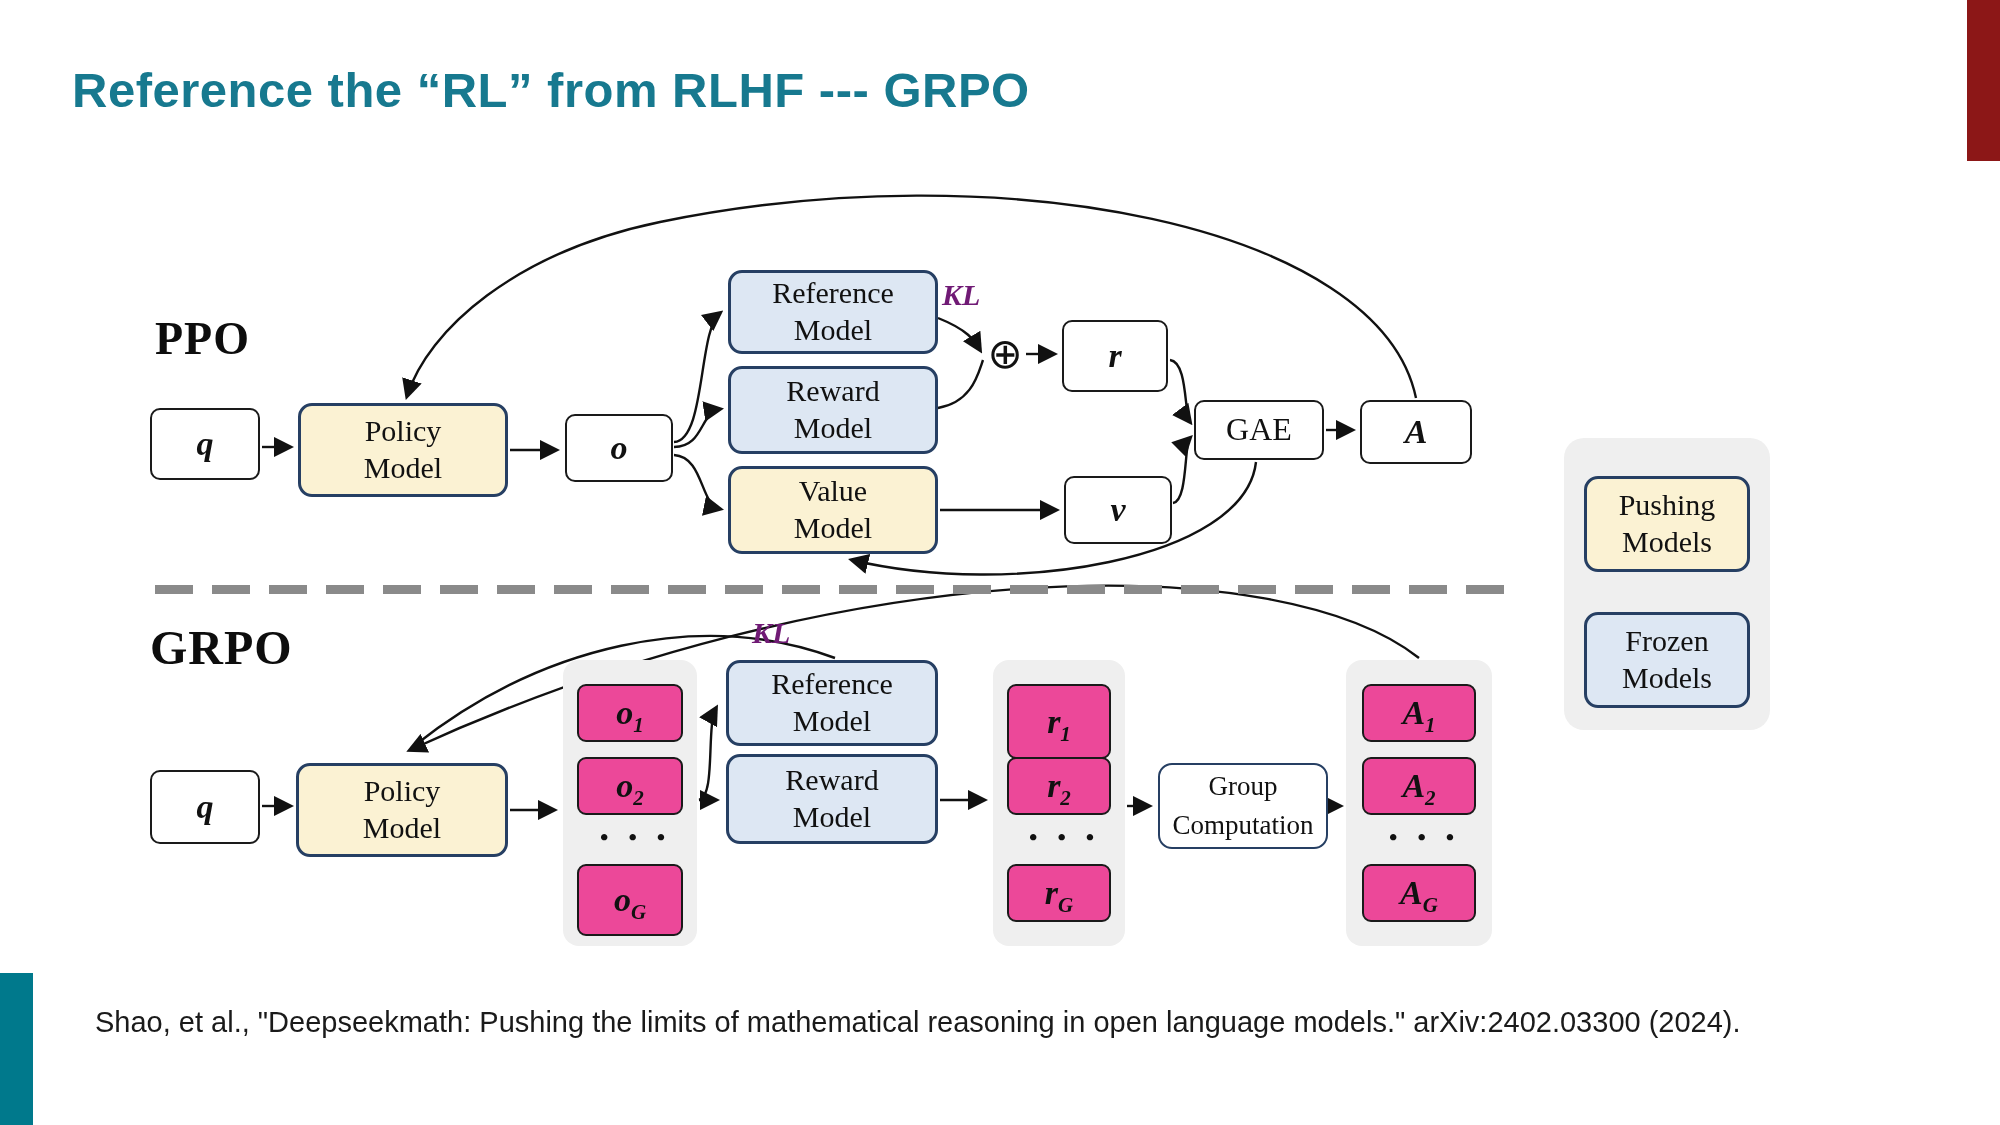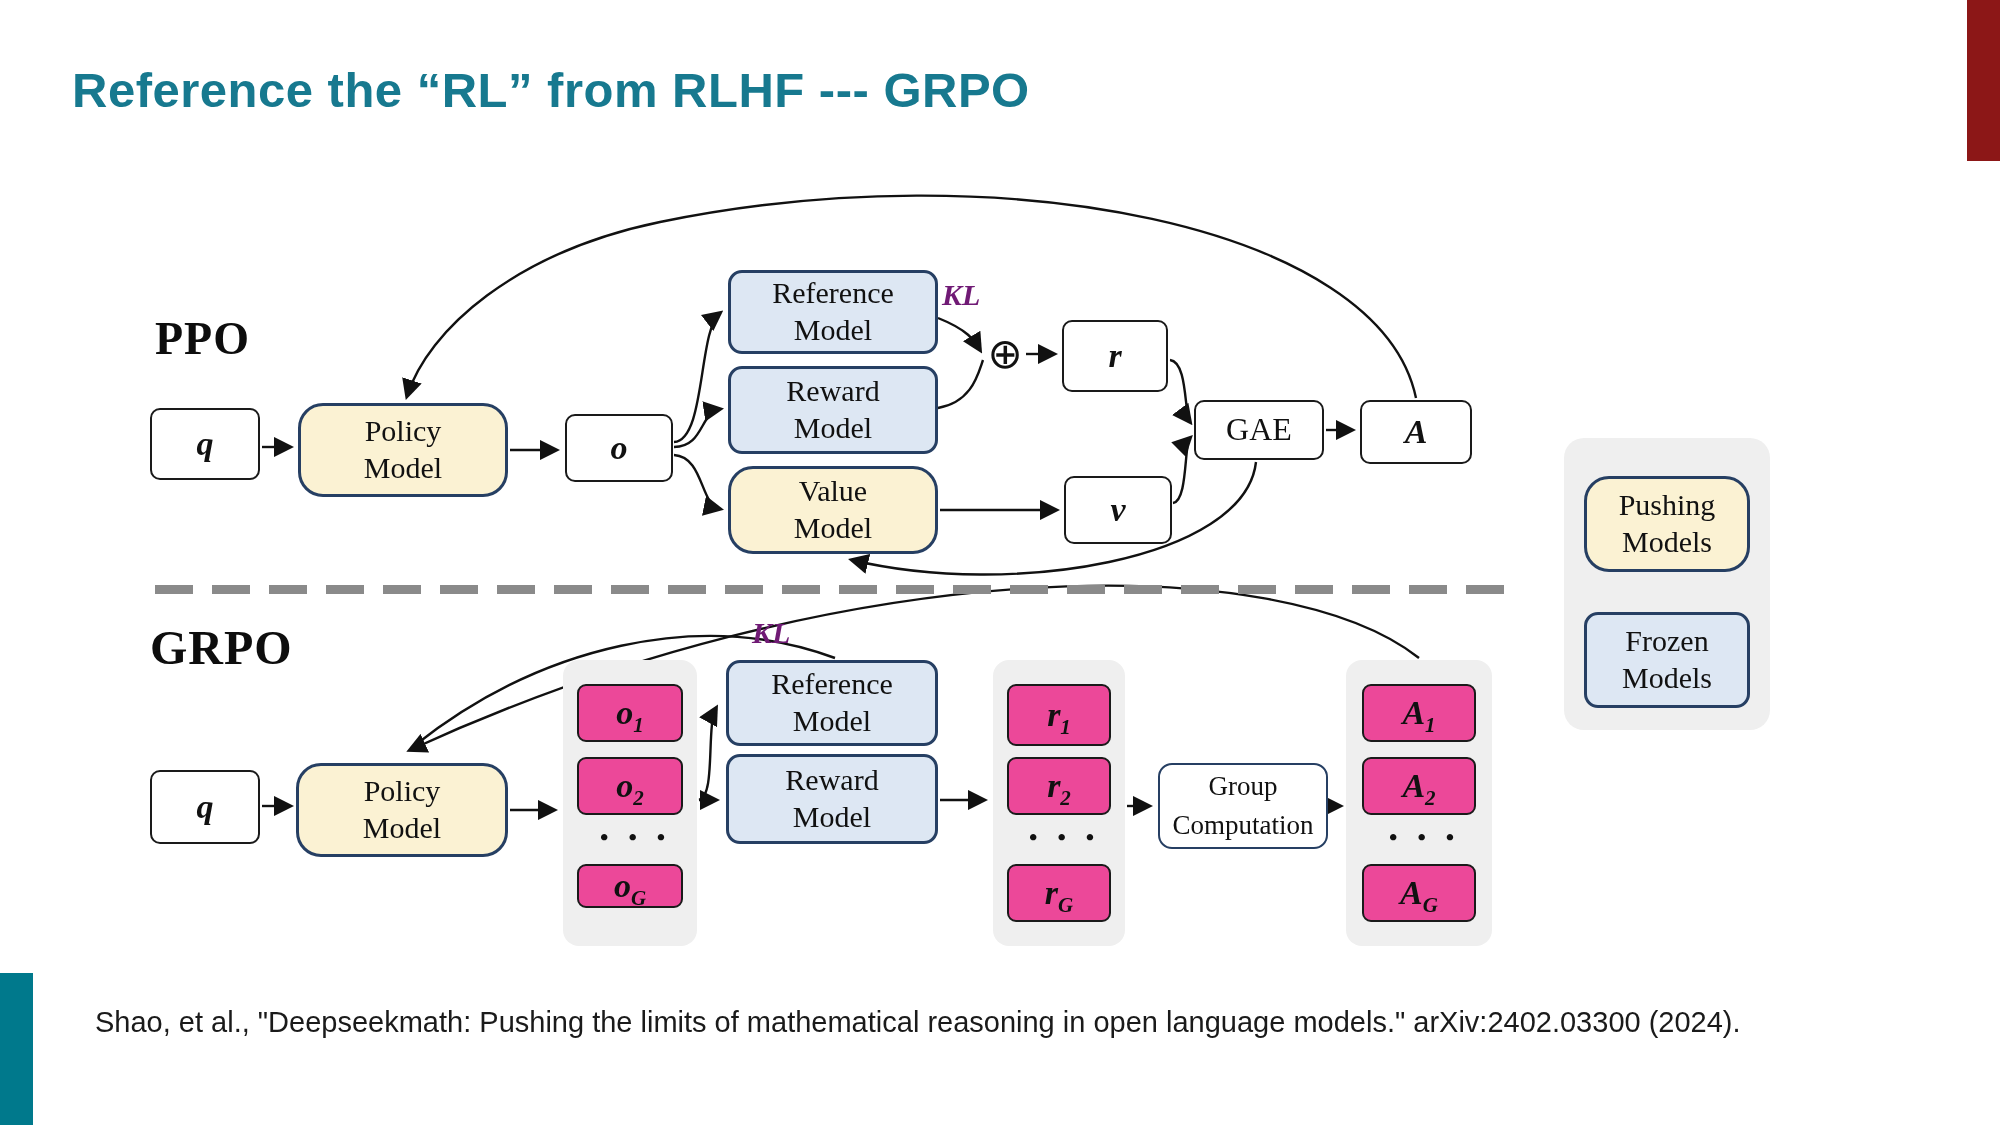--- a/index.html
+++ b/index.html
@@ -15,21 +15,21 @@
          font-size:49px;font-weight:600;color:var(--c-title,#17798F);letter-spacing:0.5px;white-space:nowrap;}
   .citation{position:absolute;left:95px;top:1006px;width:1860px;font-family:"Liberation Sans",sans-serif;
             font-size:29px;color:#1a1a1a;}
 
   
   #arrow-svg{position:absolute;left:0;top:0;width:2000px;height:1125px;z-index:1;}
   .node{position:absolute;z-index:2;box-sizing:border-box;display:flex;flex-direction:column;
         align-items:center;justify-content:center;text-align:center;background:#fff;
         border:2.4px solid #1a1a1a;border-radius:10px;line-height:1.22;}
   .model{border:3.2px solid var(--c-navy,#263F63);border-radius:14px;font-size:30px;}
-  .yellow{background:var(--c-cream,#FBF2D3);border-radius:25px;}
+  .yellow{background:var(--c-cream,#FBF2D3);}
   .blue{background:var(--c-lightblue,#DDE7F3);}
   .navyline{border:2.6px solid var(--c-navy,#263F63);border-radius:14px;font-size:27px;}
   .math{font-style:italic;font-weight:600;font-size:34px;}
   .math sub{font-size:21px;font-style:italic;line-height:0;}
   .plain{font-size:32px;}
   .group{position:absolute;z-index:1;background:var(--c-gray,#EFEFEF);border-radius:16px;}
   .gbox{position:absolute;z-index:2;box-sizing:border-box;display:flex;align-items:center;justify-content:center;
         background:#ec4899;border:2.2px solid #1a1a1a;border-radius:9px;font-style:italic;font-weight:600;font-size:30px;}
   .dots{position:absolute;z-index:2;font-weight:700;font-size:24px;letter-spacing:7px;color:#111;}
   .section-label{position:absolute;z-index:2;font-weight:700;font-size:46px;color:#0d0d0d;letter-spacing:1px;}
@@ -150,36 +150,36 @@
   <div class="kl" style="left:752px;top:616px;">KL</div>
 
   <div class="group" style="left:563px;top:660px;width:134px;height:286px;"></div>
   <div class="gbox" style="left:577px;top:684px;width:106px;height:58px;">
     <span class="math"><span>o</span><sub>1</sub></span>
   </div>
   <div class="gbox" style="left:577px;top:757px;width:106px;height:58px;">
     <span class="math"><span>o</span><sub>2</sub></span>
   </div>
   <div class="dots" style="left:600px;top:824px;">• • •</div>
-  <div class="gbox" style="left:577px;top:864px;width:106px;height:44px;">
+  <div class="gbox" style="left:577px;top:864px;width:106px;height:72px;">
     <span class="math"><span>o</span><sub>G</sub></span>
   </div>
 
   <div class="node model blue" style="left:726px;top:660px;width:212px;height:86px;">
     <span>Reference</span>
     <span>Model</span>
   </div>
 
   <div class="node model blue" style="left:726px;top:754px;width:212px;height:90px;">
     <span>Reward</span>
     <span>Model</span>
   </div>
 
   <div class="group" style="left:993px;top:660px;width:132px;height:286px;"></div>
-  <div class="gbox" style="left:1007px;top:684px;width:104px;height:62px;">
+  <div class="gbox" style="left:1007px;top:684px;width:104px;height:75px;">
     <span class="math"><span>r</span><sub>1</sub></span>
   </div>
   <div class="gbox" style="left:1007px;top:757px;width:104px;height:58px;">
     <span class="math"><span>r</span><sub>2</sub></span>
   </div>
   <div class="dots" style="left:1029px;top:824px;">• • •</div>
   <div class="gbox" style="left:1007px;top:864px;width:104px;height:58px;">
     <span class="math"><span>r</span><sub>G</sub></span>
   </div>
 

